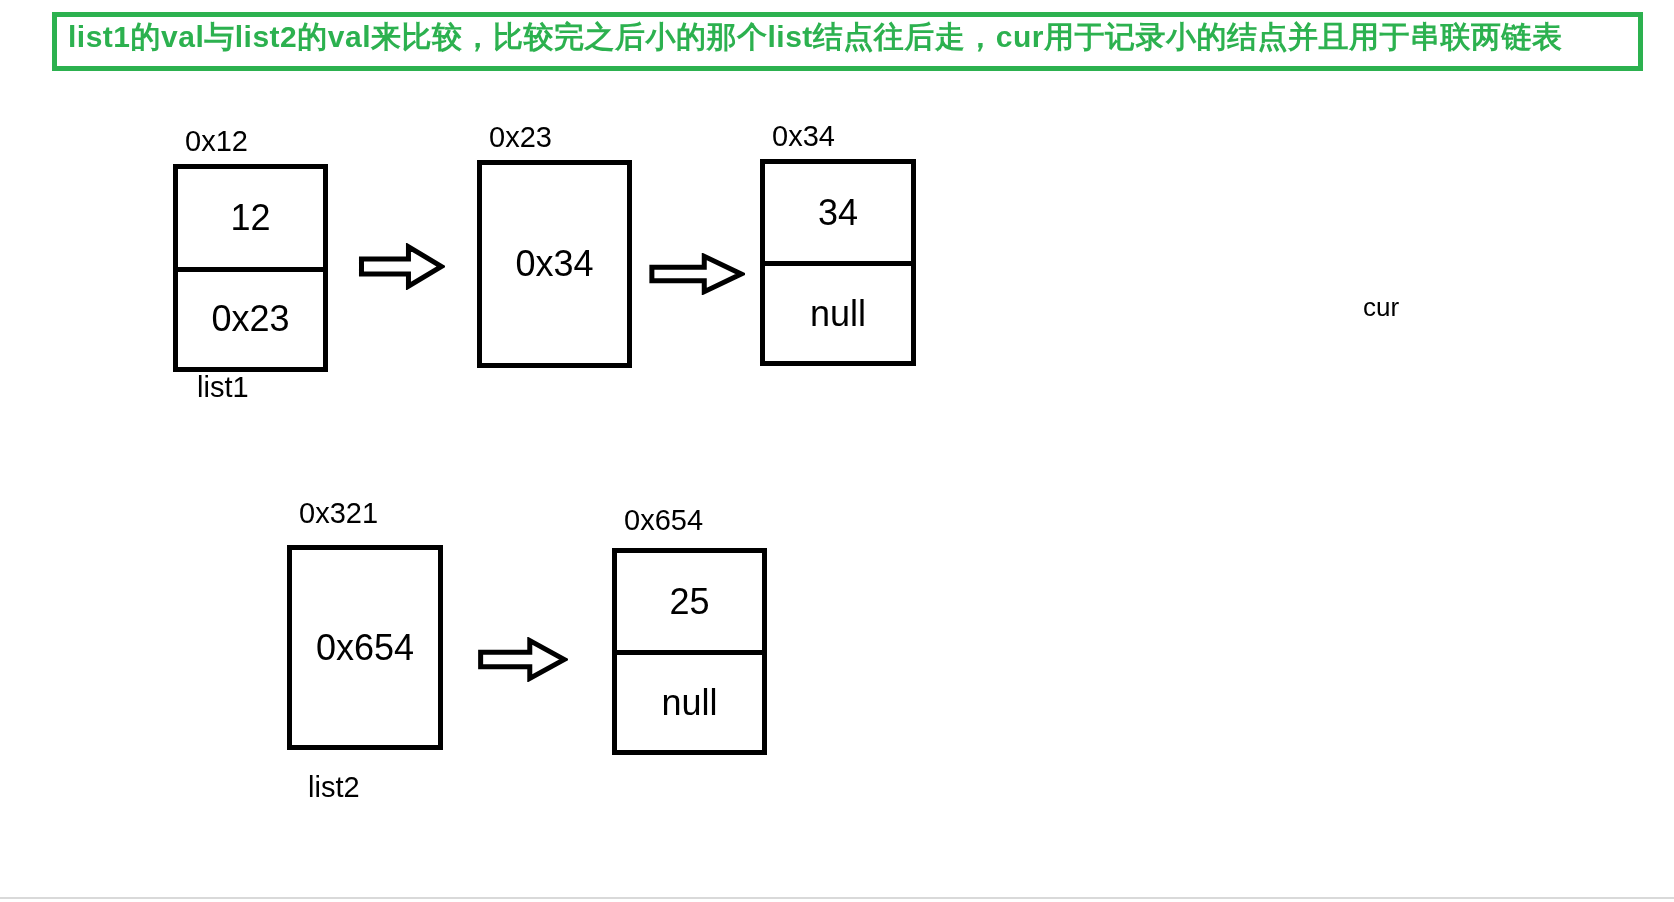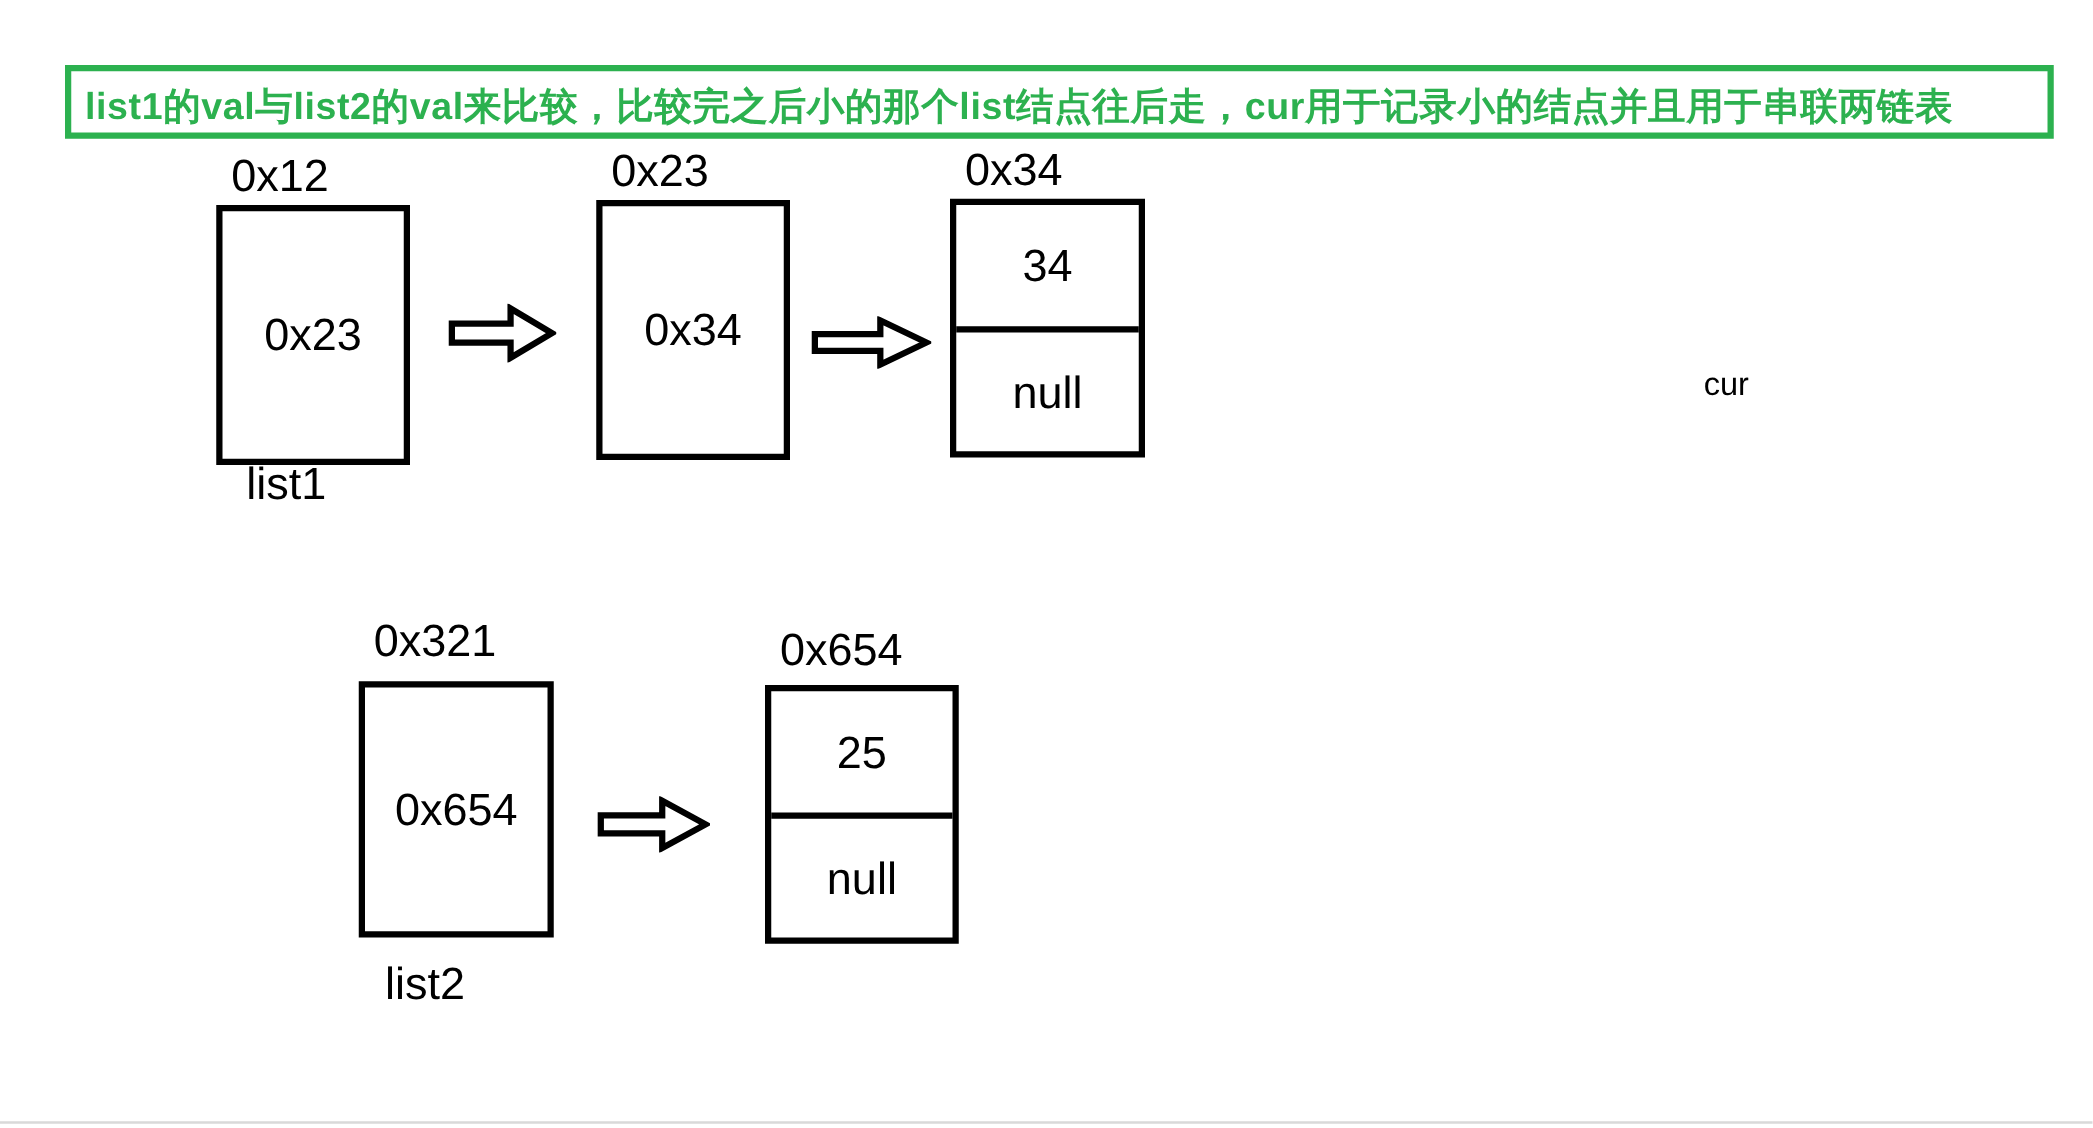--- a/index.html
+++ b/index.html
@@ -11,41 +11,41 @@
   body{
     width:1674px;height:902px;position:relative;overflow:hidden;
     font-family:"Liberation Sans","DejaVu Sans",sans-serif;color:var(--ink);
   }
   .canvas{position:absolute;inset:0;}
 
   
   .title-box{
     position:absolute;left:52px;top:12px;width:1591px;height:59px;
     box-sizing:border-box;border:5px solid var(--green);
-    display:flex;align-items:flex-end;padding-left:11px;background:#fff;margin-top:40px;
+    display:flex;align-items:flex-start;padding-left:11px;background:#fff;
   }
   .title-box .title-text{
     color:var(--green);font-size:30px;font-weight:bold;
     white-space:nowrap;letter-spacing:0.5px;
   }
 
   
   .node{
     position:absolute;box-sizing:border-box;border:5px solid var(--ink);
     background:#fff;display:flex;flex-direction:column;
   }
   .cell{
     display:flex;align-items:center;justify-content:center;
     font-size:36px;line-height:1;color:var(--ink);
   }
   .cell.val{height:52%;box-sizing:border-box;border-bottom:5px solid var(--ink);}
   .cell.next{flex:1;}
 
   .addr,.list-label,.cur-label{
-    position:absolute;font-size:36px;line-height:42px;
+    position:absolute;font-size:29px;line-height:42px;
     white-space:nowrap;color:var(--ink);
   }
 
   .arrow{position:absolute;display:block;}
   .arrow polygon{fill:#ffffff;stroke:var(--ink);stroke-width:5;}
 
   .bottom-rule{
     position:absolute;left:0;top:897px;width:1674px;height:2px;
     background:var(--rule);
   }
@@ -54,20 +54,21 @@
 <body>
 
 <div class="canvas">
 
   <div class="title-box">
     <span class="title-text">list1的val与list2的val来比较，比较完之后小的那个list结点往后走，cur用于记录小的结点并且用于串联两链表</span>
   </div>
 
   <div class="addr" style="left:185px;top:120px">0x12</div>
   <div class="node" style="left:173px;top:164px;width:155px;height:208px">
+    <div class="cell val">12</div>
     <div class="cell next">0x23</div>
   </div>
   <div class="list-label" style="left:197px;top:366px">list1</div>
 
   <svg class="arrow" style="left:358px;top:243px" width="87" height="47" viewBox="0 0 100 50" preserveAspectRatio="none">
     <polygon points="4,17 58,17 58,4 96,25 58,46 58,33 4,33" vector-effect="non-scaling-stroke"></polygon>
   </svg>
 
   <div class="addr" style="left:489px;top:116px">0x23</div>
   <div class="node" style="left:477px;top:160px;width:155px;height:208px">

